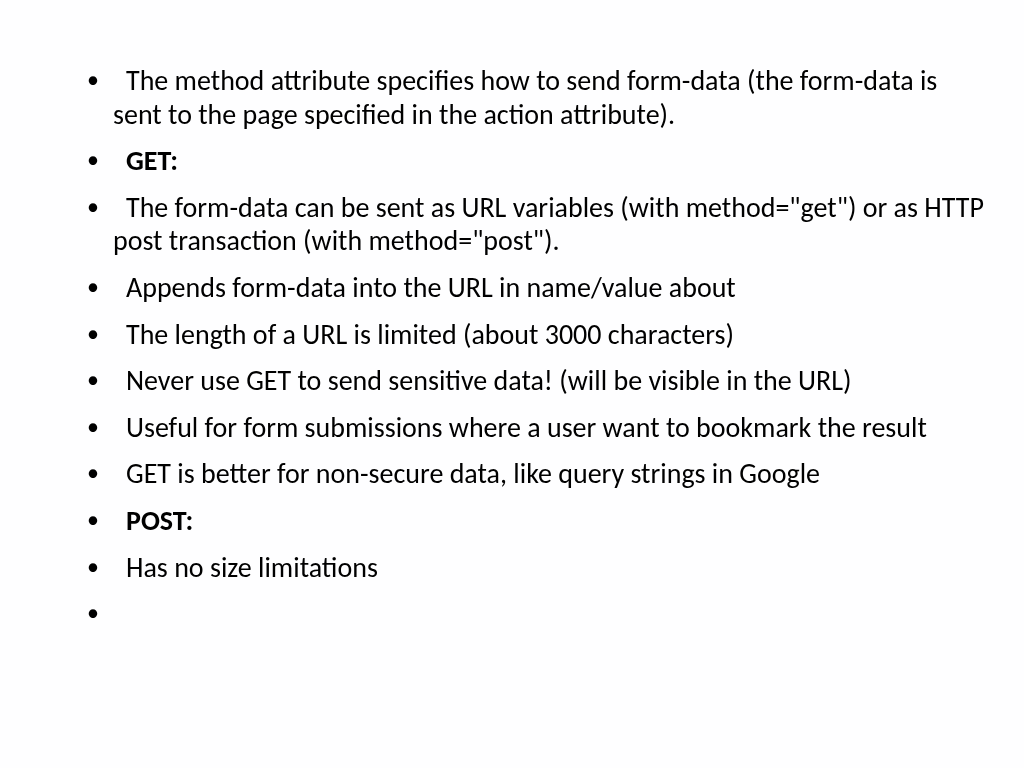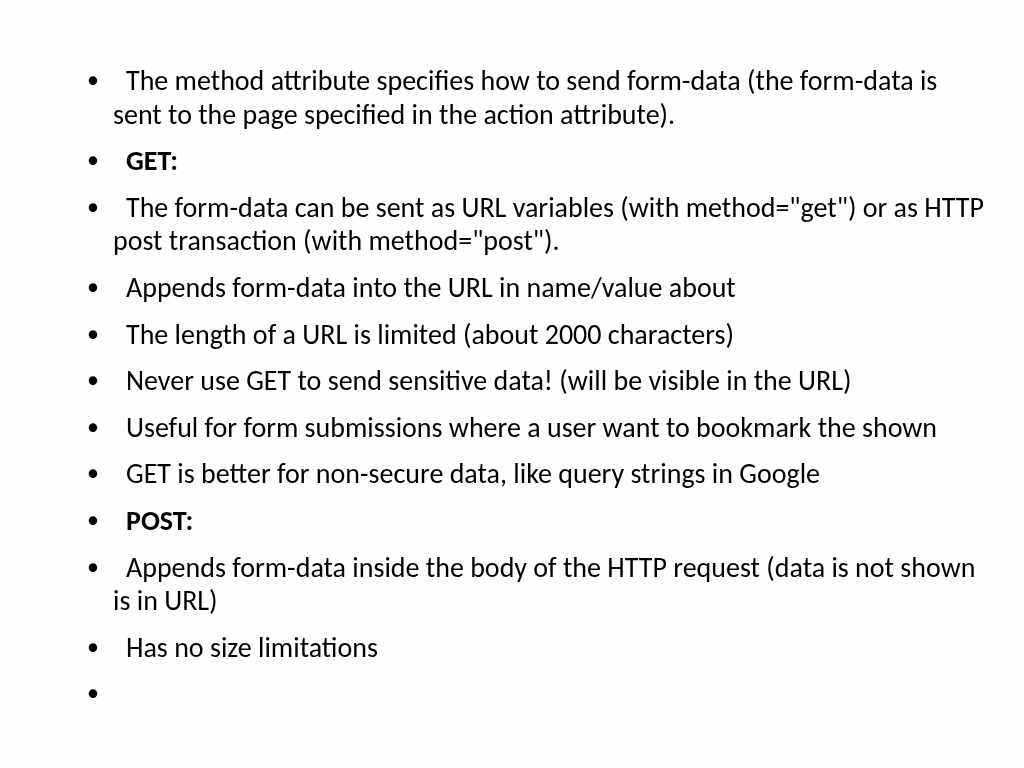--- a/index.html
+++ b/index.html
@@ -38,21 +38,20 @@
     }
   </style>
 </head>
 <body>
 
 <ul>
   <li><span>The method attribute specifies how to send form-data (the form-data is sent to the page specified in the action attribute).</span></li>
   <li><span class="bold"> GET:</span></li>
   <li><span>The form-data can be sent as URL variables (with method="get") or as HTTP post transaction (with method="post").</span></li>
   <li><span>Appends form-data into the URL in name/value about</span></li>
-  <li><span>The length of a URL is limited (about 2000 characters)</span></li>
+  <li><span>The length of a URL is limited (about 3000 characters)</span></li>
   <li><span>Never use GET to send sensitive data! (will be visible in the URL)</span></li>
-  <li><span>Useful for form submissions where a user want to bookmark the shown</span></li>
+  <li><span>Useful for form submissions where a user want to bookmark the result</span></li>
   <li><span>GET is better for non-secure data, like query strings in Google</span></li>
   <li><span class="bold">POST:</span></li>
-  <li><span>Appends form-data inside the body of the HTTP request (data is not shown is in URL)</span></li>
   <li><span>Has no size limitations</span></li>
   <li><span></span></li>
 </ul>
 
 </body></html>

